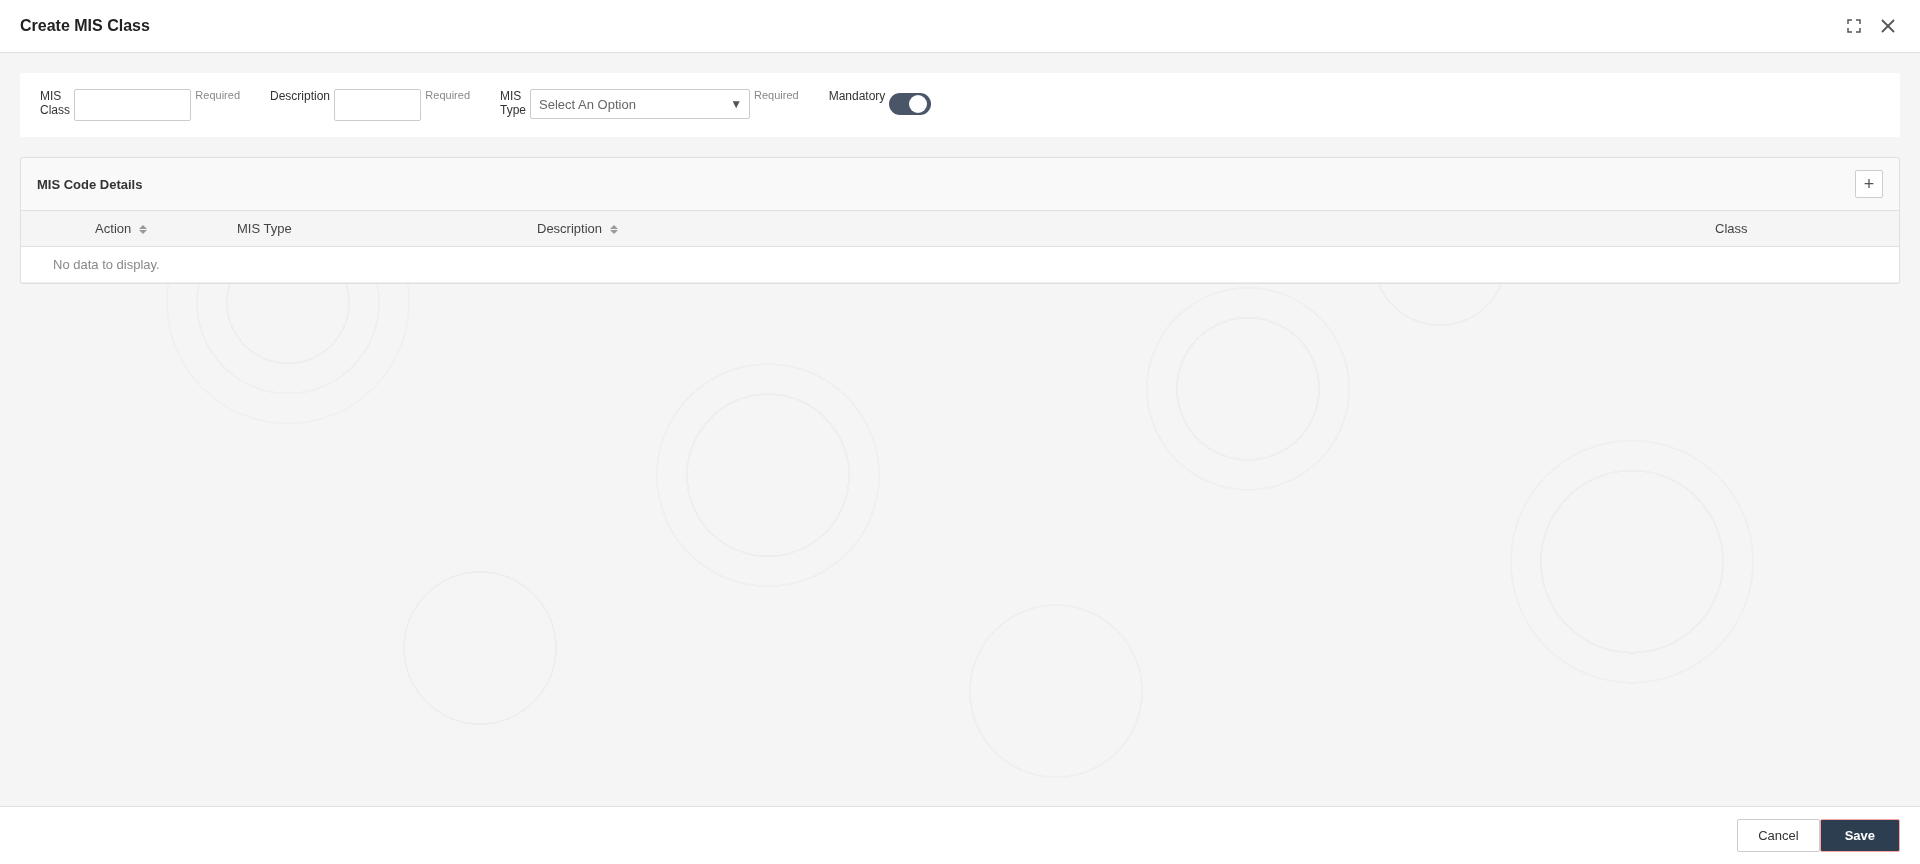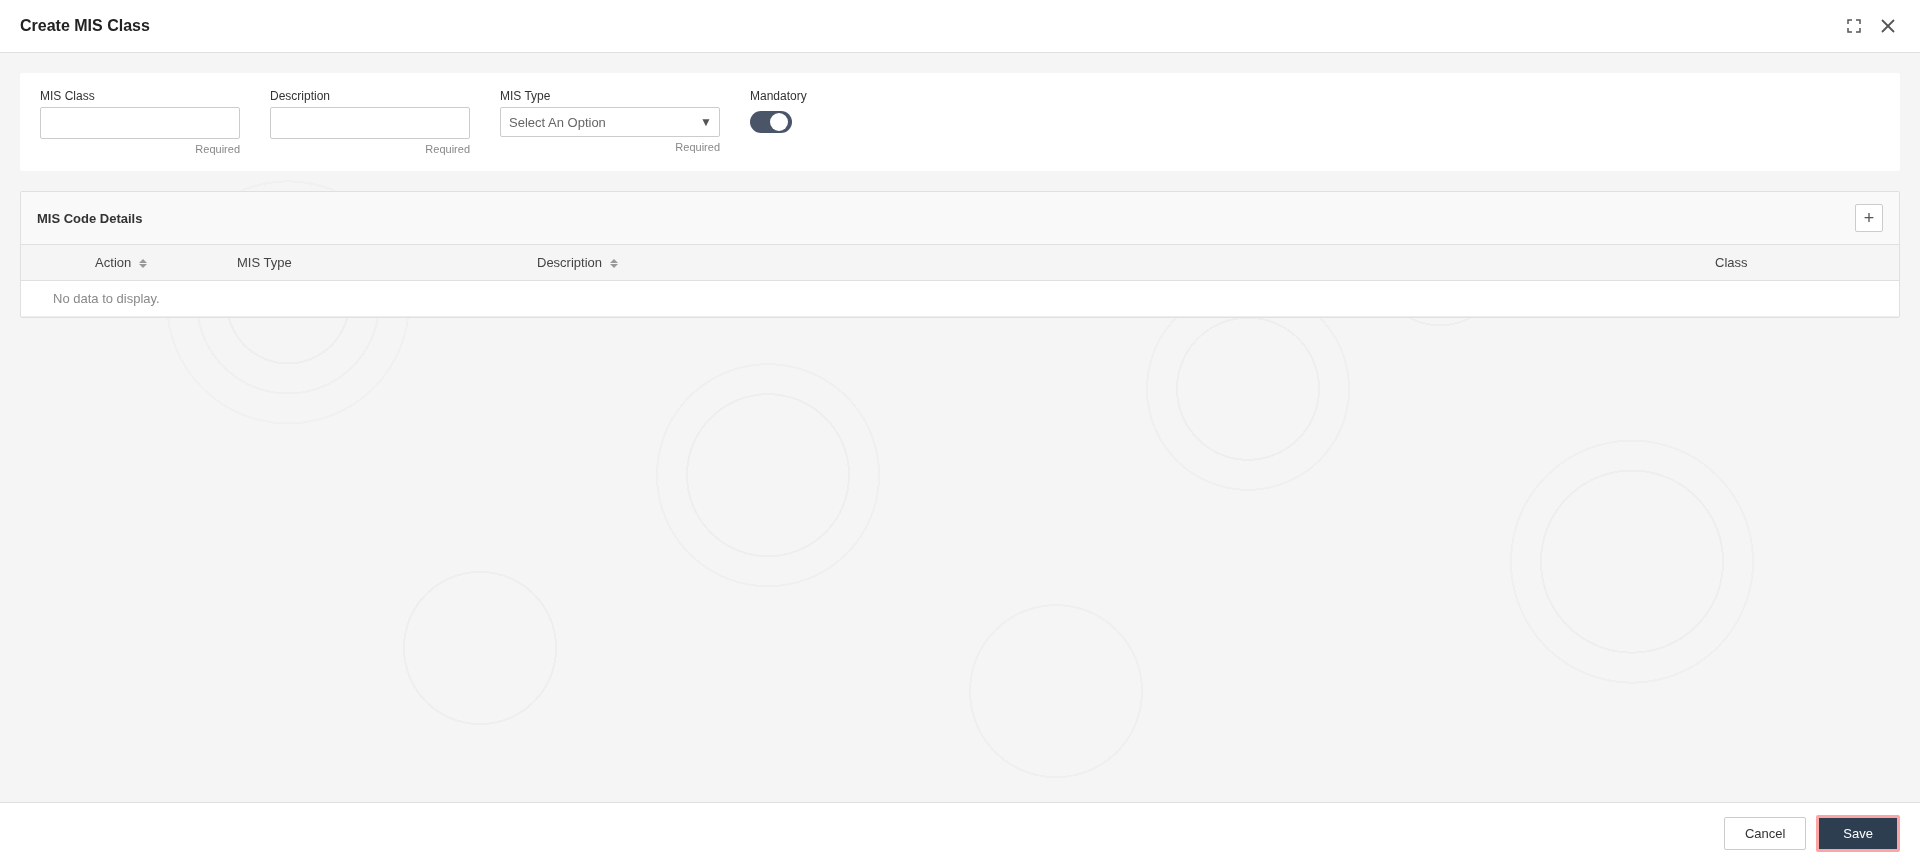--- a/index.html
+++ b/index.html
@@ -101,21 +101,21 @@
       gap: 30px;
       align-items: flex-start;
       margin-bottom: 20px;
       background: #ffffff;
       padding: 16px 20px;
       border-radius: 2px;
     }
 
     .form-group {
       display: flex;
-      flex-direction: column;
+      flex-direction: row;
       gap: 4px;
     }
 
     .form-group.mis-class {
       flex: 0 0 200px;
     }
 
     .form-group.description {
       flex: 0 0 200px;
     }
@@ -332,46 +332,46 @@
       color: #888;
       padding: 16px;
     }
 
     
     .modal-footer {
       display: flex;
       align-items: center;
       justify-content: flex-end;
       padding: 12px 20px;
-      gap: 10px;
+      gap: 0;
       background: #fff;
       border-top: 1px solid #e0e0e0;
       z-index: 1;
       position: relative;
     }
 
     .btn-cancel {
       padding: 8px 20px;
       background: #fff;
       border: 1px solid #ccc;
       cursor: pointer;
       font-size: 13px;
       color: #333;
       border-radius: 2px;
     }
 
     .btn-save {
       padding: 8px 24px;
       background: #2c3e50;
-      border: 3px solid #fca5a5;
+      border: 1px solid #fca5a5;
       cursor: pointer;
       font-size: 13px;
       color: #fff;
       border-radius: 2px;
-      font-weight: 400;
+      font-weight: 700;
     }
   </style>
 </head>
 <body>
 
 <div class="modal">
 
   <div class="modal-header">
     <span class="modal-title">Create MIS Class</span>
     <div class="header-actions">

